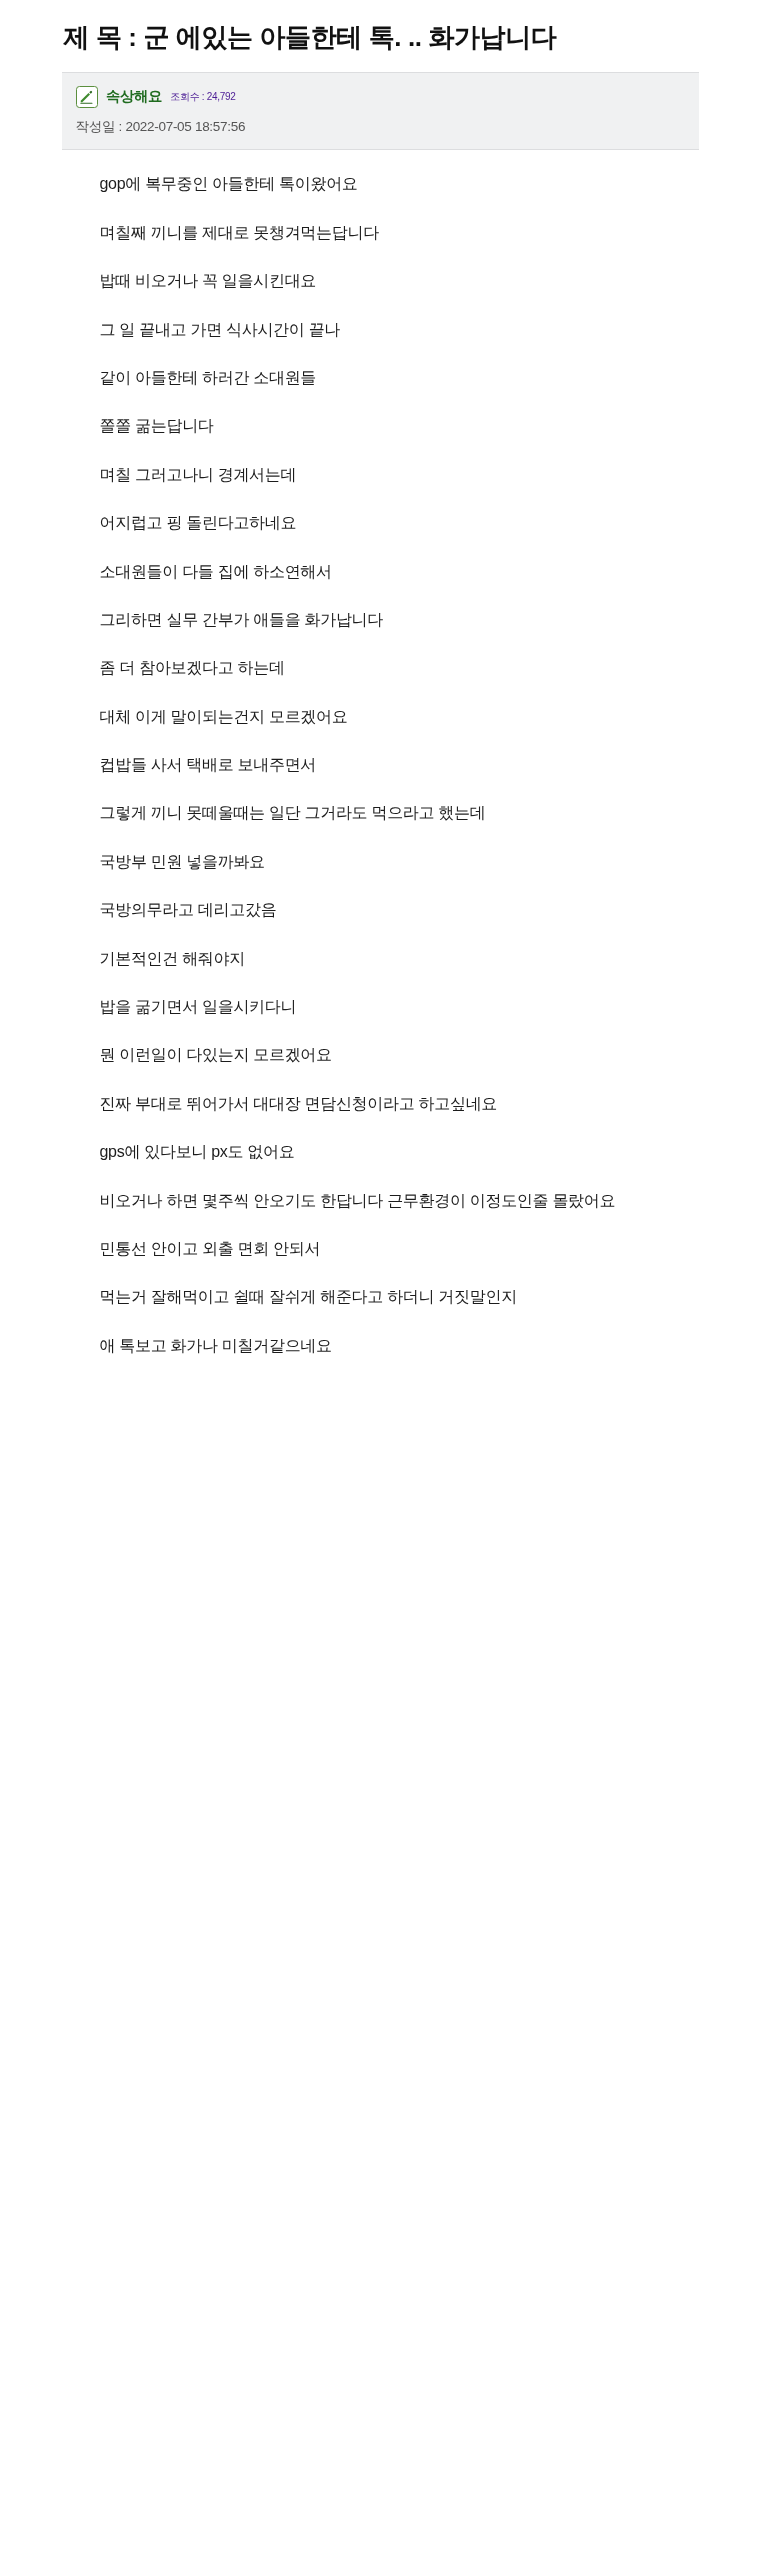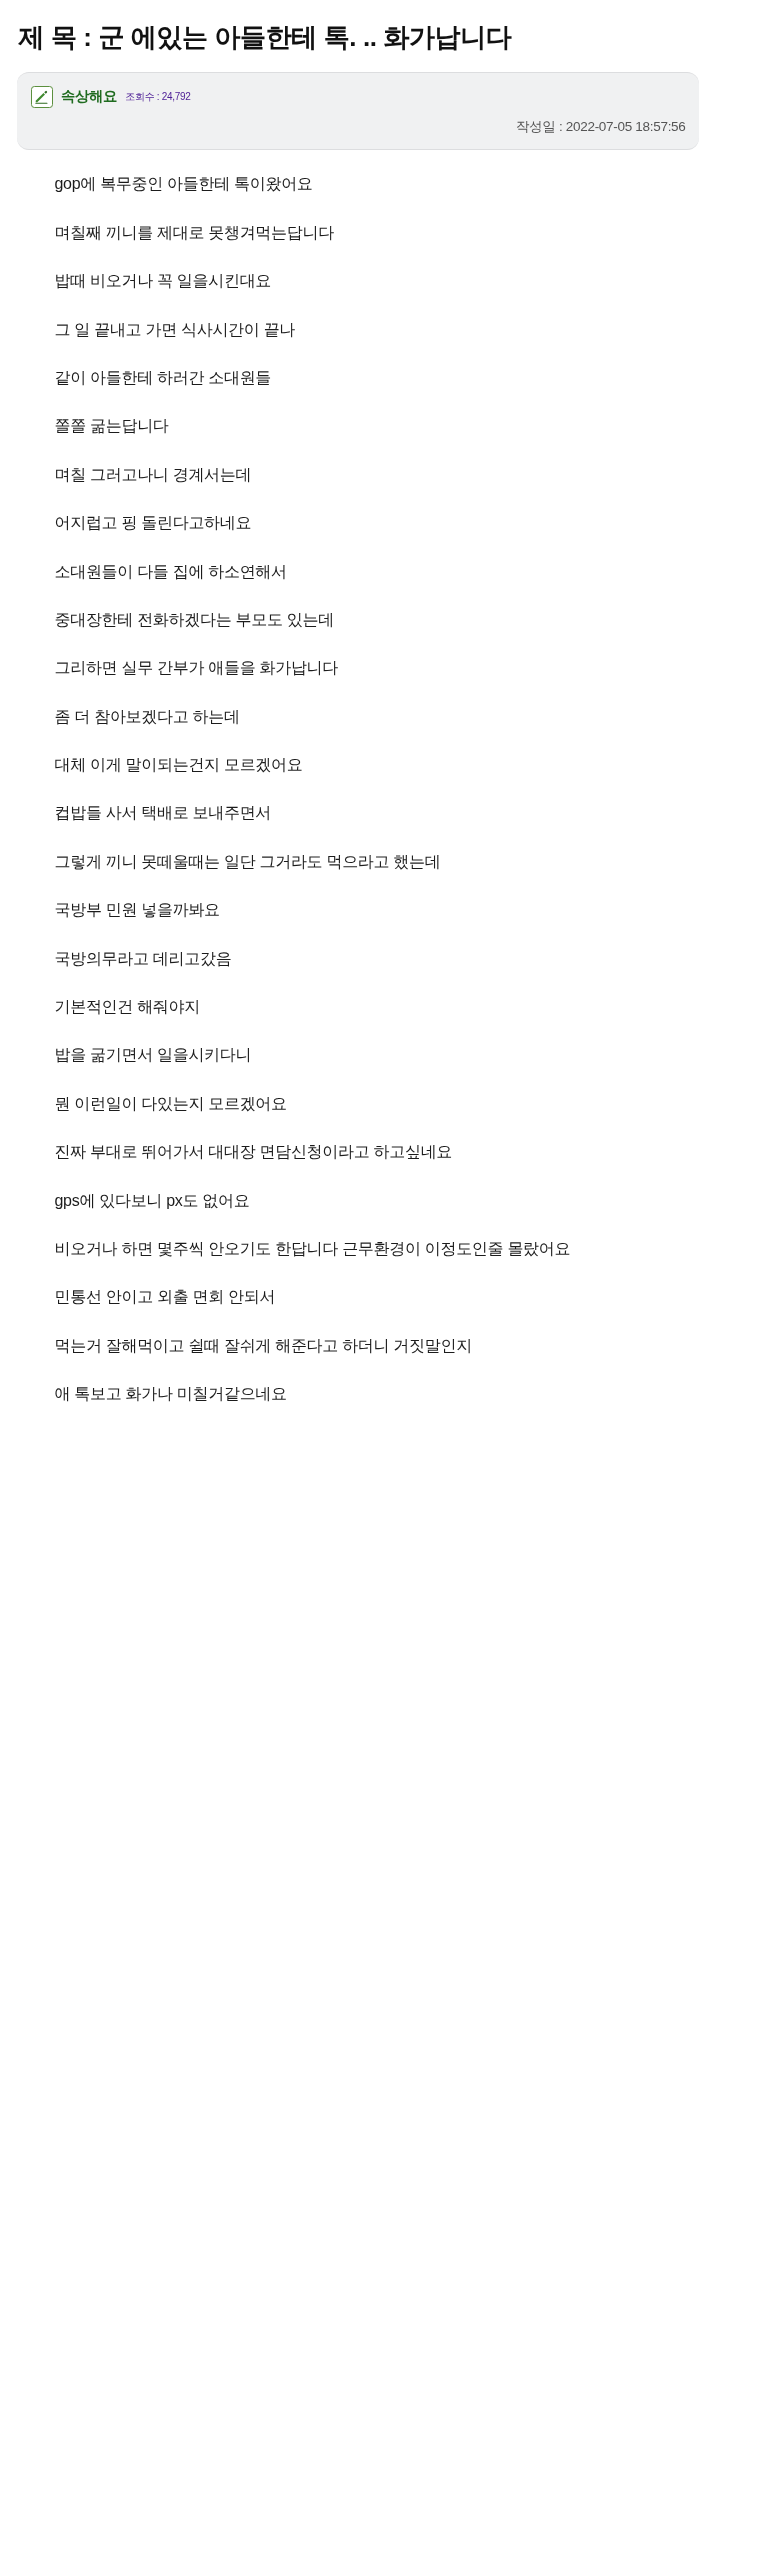--- a/index.html
+++ b/index.html
@@ -12,20 +12,21 @@
     font-family: "Liberation Sans", sans-serif;
     color: #1a1a1a;
     -webkit-font-smoothing: antialiased;
   }
   .page {
     width: 716px;
     min-height: 2576px;
     box-sizing: border-box;
     background: #ffffff;
     position: relative;
+    padding-left: 45px;
   }
 
   
   .title-bar {
     padding: 22px 18.5px 18.5px 18.5px;
   }
   .title-text {
     font-size: 26px;
     font-weight: bold;
     color: #111111;
@@ -33,21 +34,20 @@
     line-height: 1.2;
   }
 
   .meta-box {
     margin: 0 17px;
     background: #f0f1f2;
     border-top: 0.8px solid #dcdddf;
     border-bottom: 0.8px solid #dcdddf;
     padding: 11.8px 13.5px 13.5px 13.5px;
     box-sizing: border-box;
-    border-radius: 12px;
   }
   .meta-row-1 {
     display: flex;
     align-items: center;
     gap: 8.4px;
     height: 25px;
   }
   .writer-icon {
     width: 22px;
     height: 22px;
@@ -70,21 +70,20 @@
   .views {
     font-size: 10px;
     color: #4c1d95;
     letter-spacing: -0.3px;
   }
   .meta-row-2 {
     margin-top: 8.4px;
     font-size: 13.5px;
     color: #555555;
     letter-spacing: -0.3px;
-    text-align: right;
   }
 
   
   .article {
     padding: 22px 18.5px 25px 18.5px;
     margin-left: 36px;
   }
   .para {
     font-size: 16px;
     line-height: 1.55;
@@ -122,21 +121,20 @@
   <div class="article">
     <p class="para">gop에 복무중인 아들한테 톡이왔어요</p>
     <p class="para">며칠째 끼니를 제대로 못챙겨먹는답니다</p>
     <p class="para">밥때 비오거나 꼭 일을시킨대요</p>
     <p class="para">그 일 끝내고 가면 식사시간이 끝나</p>
     <p class="para">같이 아들한테 하러간 소대원들</p>
     <p class="para">쫄쫄 굶는답니다</p>
     <p class="para">며칠 그러고나니 경계서는데</p>
     <p class="para">어지럽고 핑 돌린다고하네요</p>
     <p class="para">소대원들이 다들 집에 하소연해서</p>
-    <p class="para">중대장한테 전화하겠다는 부모도 있는데</p>
     <p class="para">그리하면 실무 간부가 애들을 화가납니다</p>
     <p class="para">좀 더 참아보겠다고 하는데</p>
     <p class="para">대체 이게 말이되는건지 모르겠어요</p>
     <p class="para">컵밥들 사서 택배로 보내주면서</p>
     <p class="para">그렇게 끼니 못떼울때는 일단 그거라도 먹으라고 했는데</p>
     <p class="para">국방부 민원 넣을까봐요</p>
     <p class="para">국방의무라고 데리고갔음</p>
     <p class="para">기본적인건 해줘야지</p>
     <p class="para">밥을 굶기면서 일을시키다니</p>
     <p class="para">뭔 이런일이 다있는지 모르겠어요</p>

